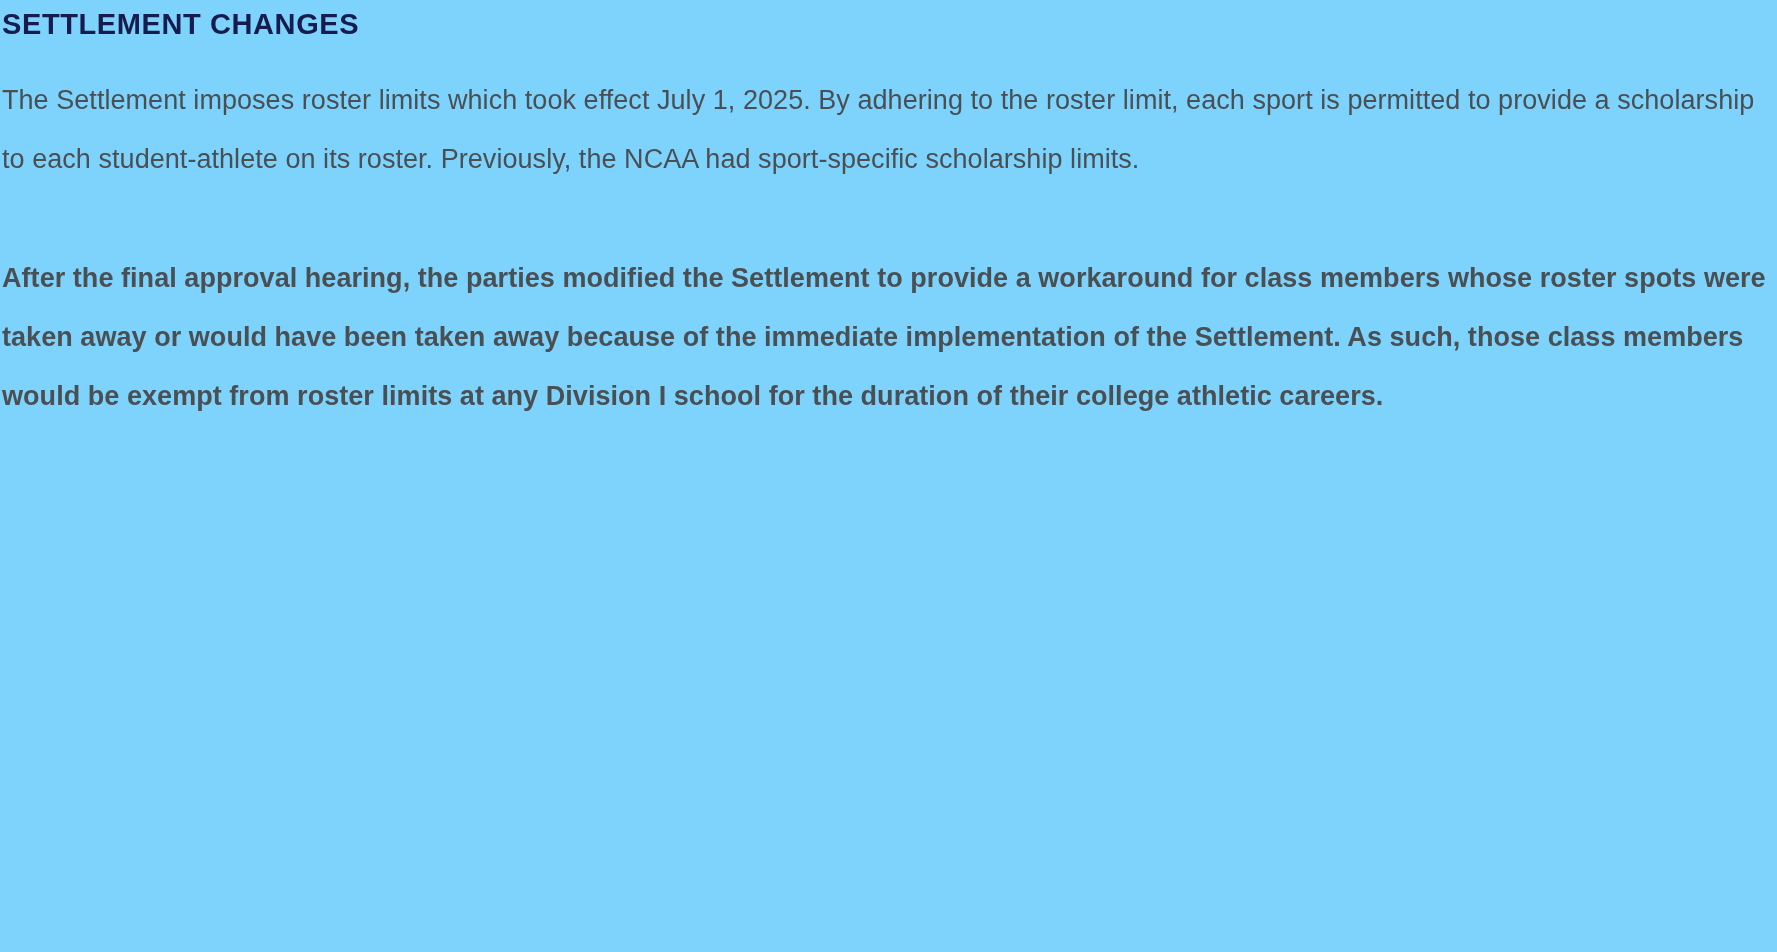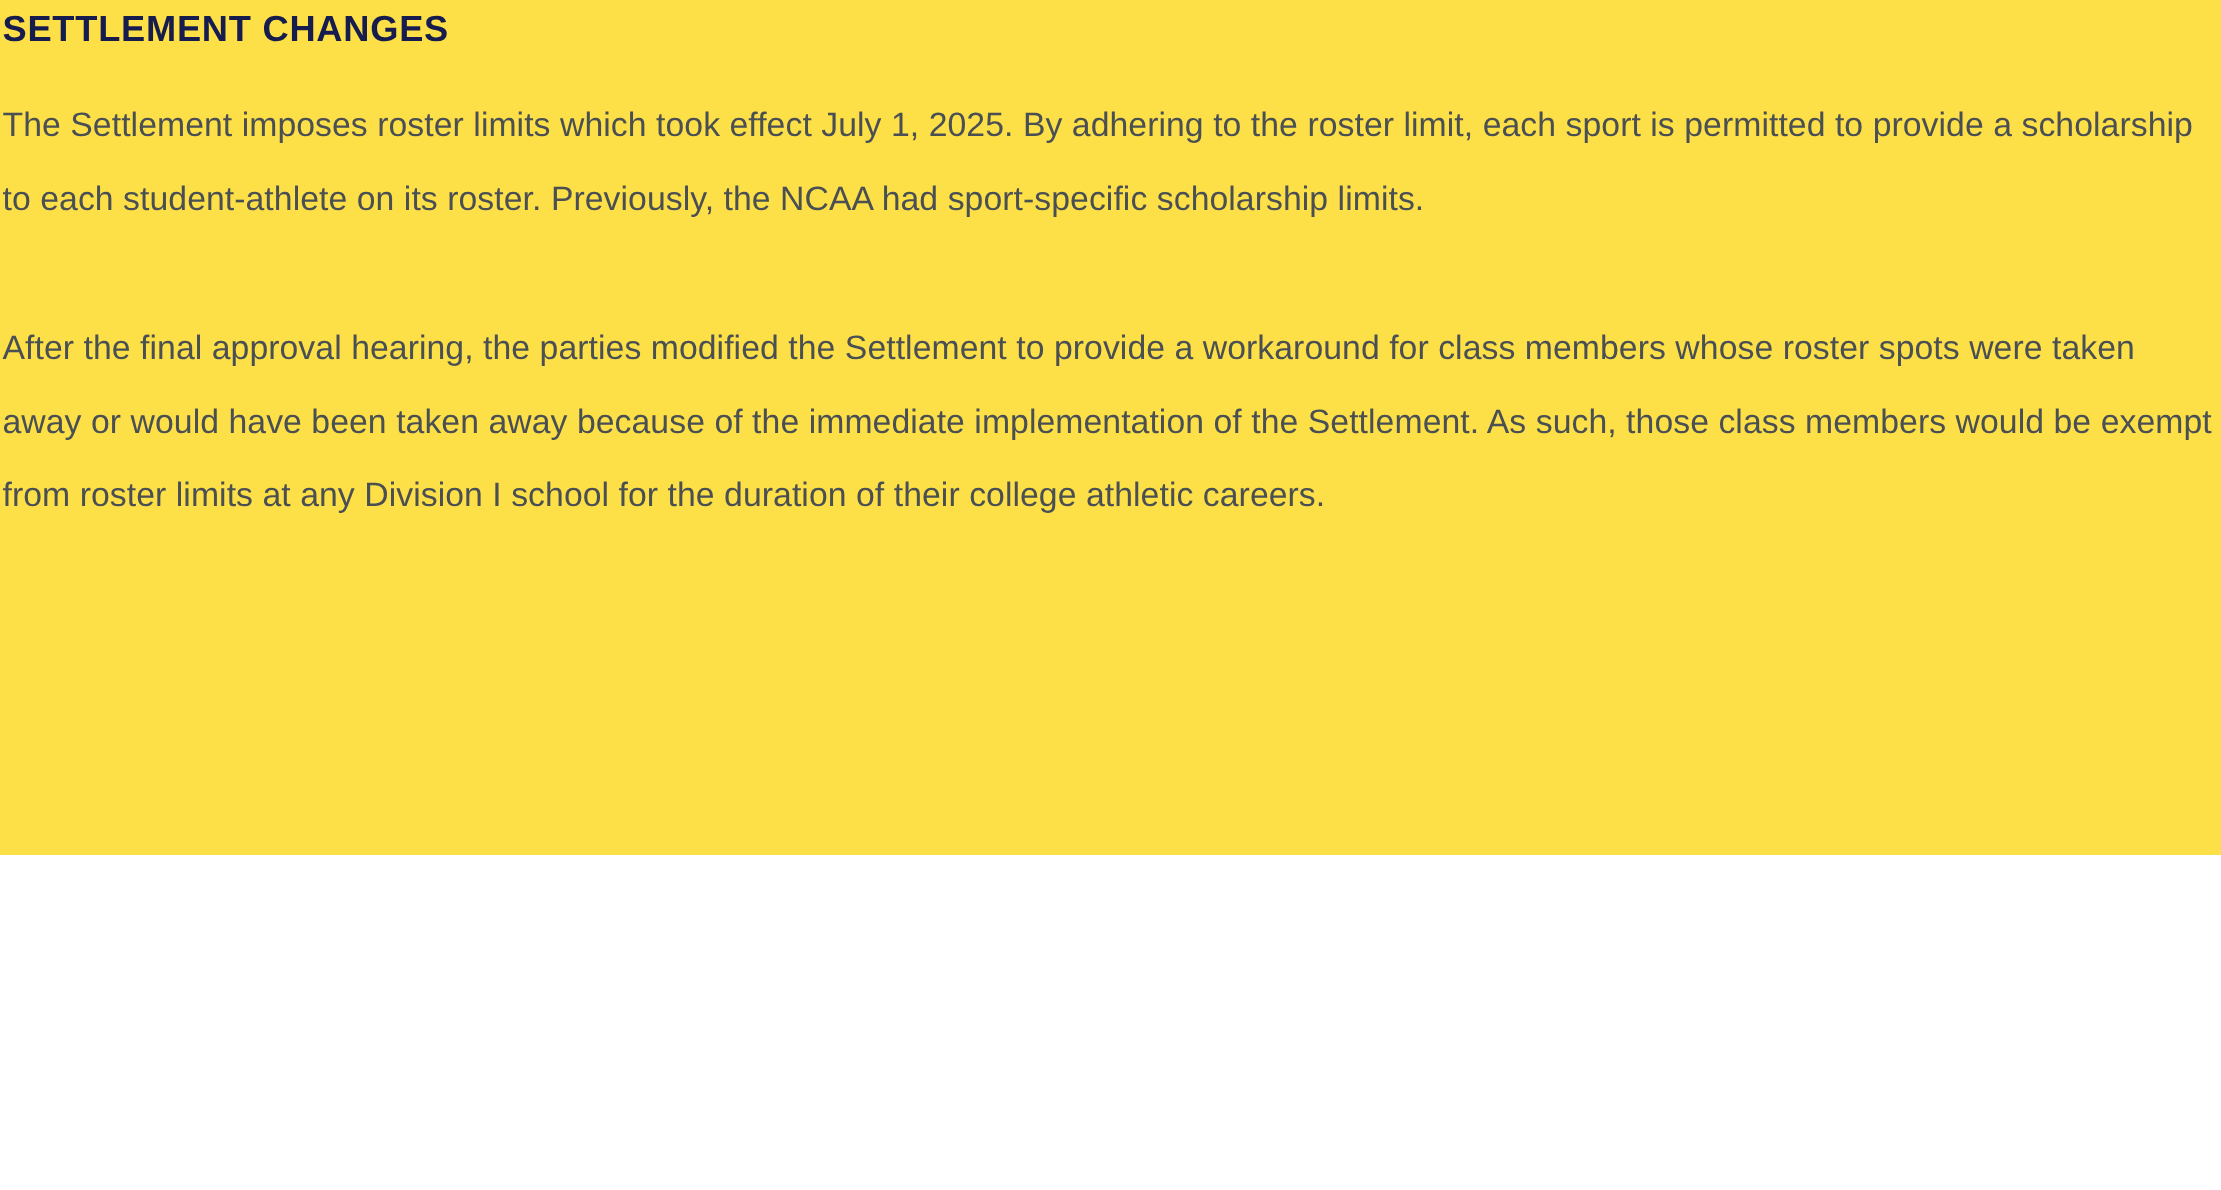--- a/index.html
+++ b/index.html
@@ -9,23 +9,23 @@
   }
   body {
     width: 1777px;
     height: 952px;
     overflow: hidden;
     font-family: "Liberation Sans", sans-serif;
   }
   .page {
     box-sizing: border-box;
     width: 1777px;
-    height: 684px;
+    height: 952px;
     padding: 0px 5px 0 2px;
-    background: #fde047;
+    background: #7dd3fc;
   }
   .section-heading {
     font-family: "Liberation Sans", sans-serif;
     font-size: 29px;
     font-weight: bold;
     letter-spacing: 0.6px;
     color: #161c4d;
     margin: 0;
     padding: 8px 0 0 0;
     line-height: 1.15;
@@ -38,20 +38,21 @@
     font-family: "Liberation Sans", sans-serif;
     font-size: 27px;
     line-height: 59px;
     color: #4a4f54;
     margin: 0;
     letter-spacing: 0.05px;
     max-width: 1770px;
   }
   .body-para + .body-para {
     margin-top: 60px;
+    font-weight: bold;
   }
 </style>
 </head>
 <body>
 
 <div class="page">
   <h1 class="section-heading">SETTLEMENT CHANGES</h1>
 
   <div class="body-block">
     <p class="body-para">The Settlement imposes roster limits which took effect July 1, 2025. By adhering to the roster limit, each sport is permitted to provide a scholarship to each student-athlete on its roster. Previously, the NCAA had sport-specific scholarship limits.</p>

